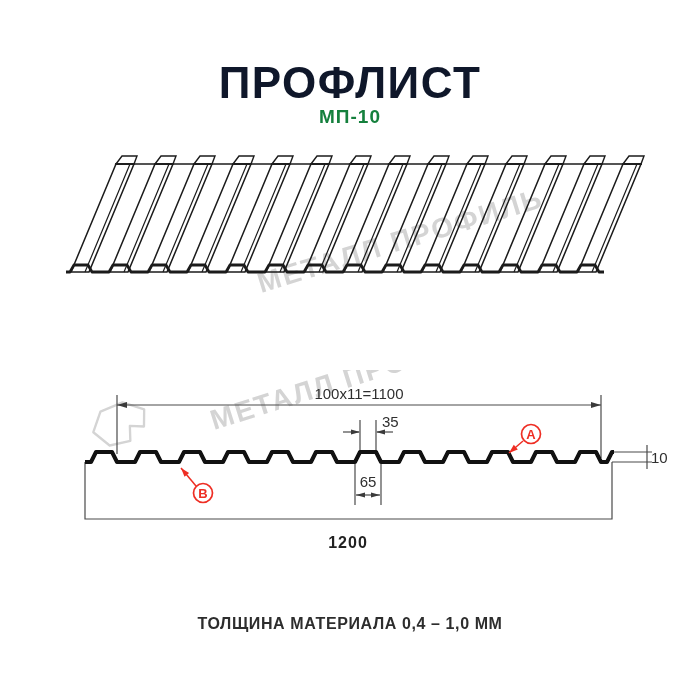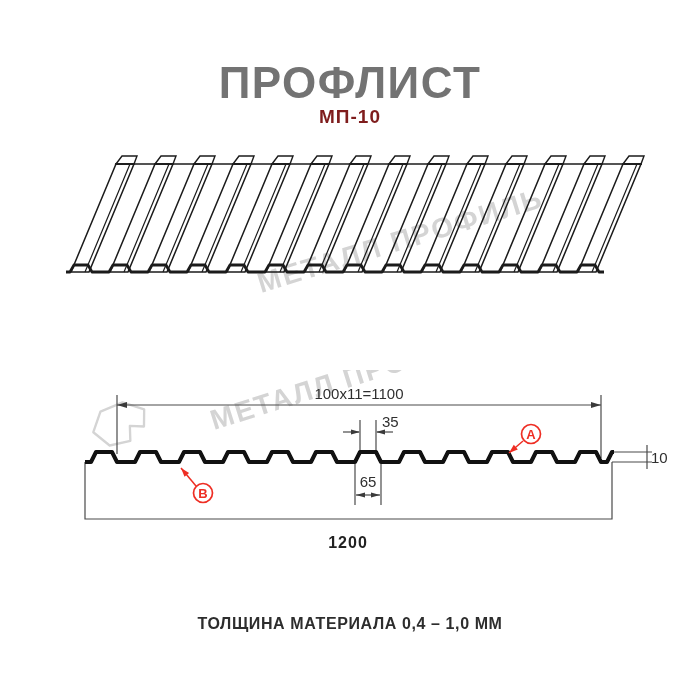--- a/index.html
+++ b/index.html
@@ -3,25 +3,25 @@
 <meta charset="utf-8">
 <style>
   html,body{margin:0;padding:0;}
   body{
     width:700px;height:700px;position:relative;background:#ffffff;
     font-family:"Liberation Sans", sans-serif;overflow:hidden;
   }
   .abs{position:absolute;}
   #title{
     top:58px;left:0;width:700px;text-align:center;
-    font-size:44px;font-weight:bold;letter-spacing:1.5px;color:#737373;
+    font-size:44px;font-weight:bold;letter-spacing:1.5px;color:#0f172a;
   }
   #subtitle{
     top:106px;left:0;width:700px;text-align:center;
-    font-size:19px;font-weight:bold;letter-spacing:1px;color:#7f1d1d;
+    font-size:19px;font-weight:bold;letter-spacing:1px;color:#15803d;
   }
   #footer-note{
     top:615px;left:0;width:700px;text-align:center;
     font-size:16px;font-weight:bold;letter-spacing:0.6px;color:#2d2d2d;
   }
   svg{display:block;}
   svg text{font-family:"Liberation Sans", sans-serif;}
   .dim-text{font-size:15px;fill:#2f2f2f;}
   .dim-line{stroke:#4a4a4a;stroke-width:1.2;fill:none;}
   .arrow{fill:#3a3a3a;}

